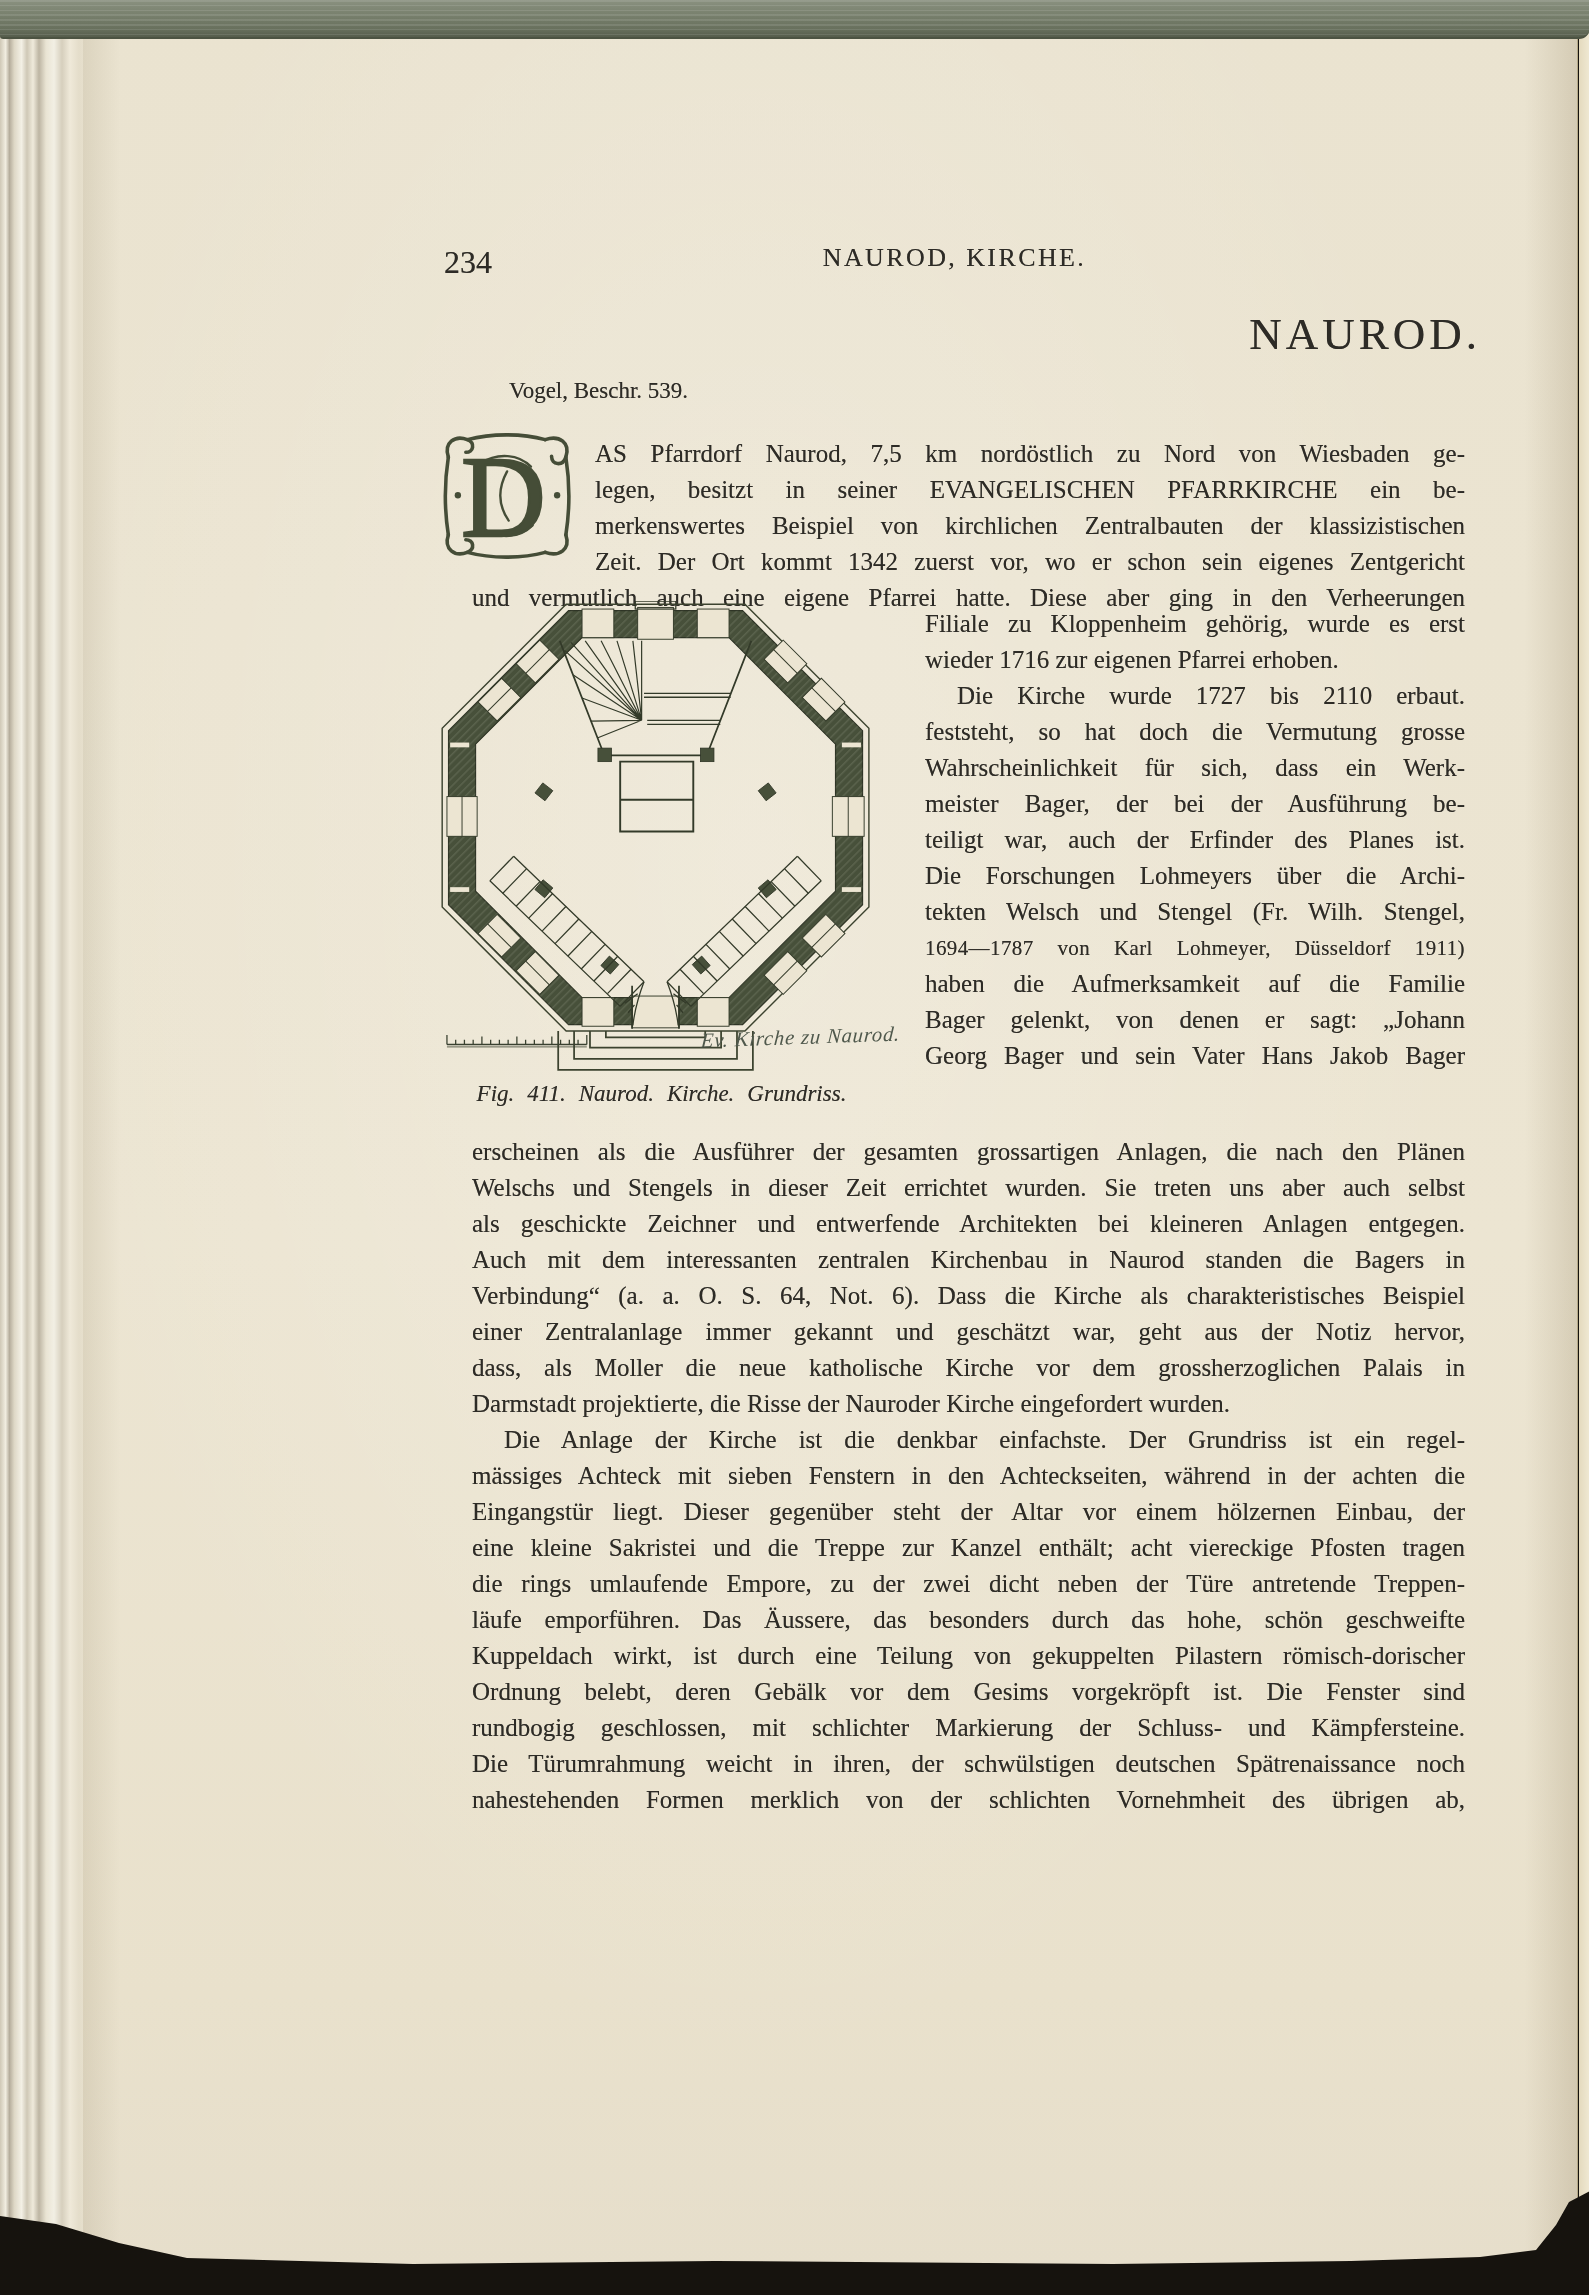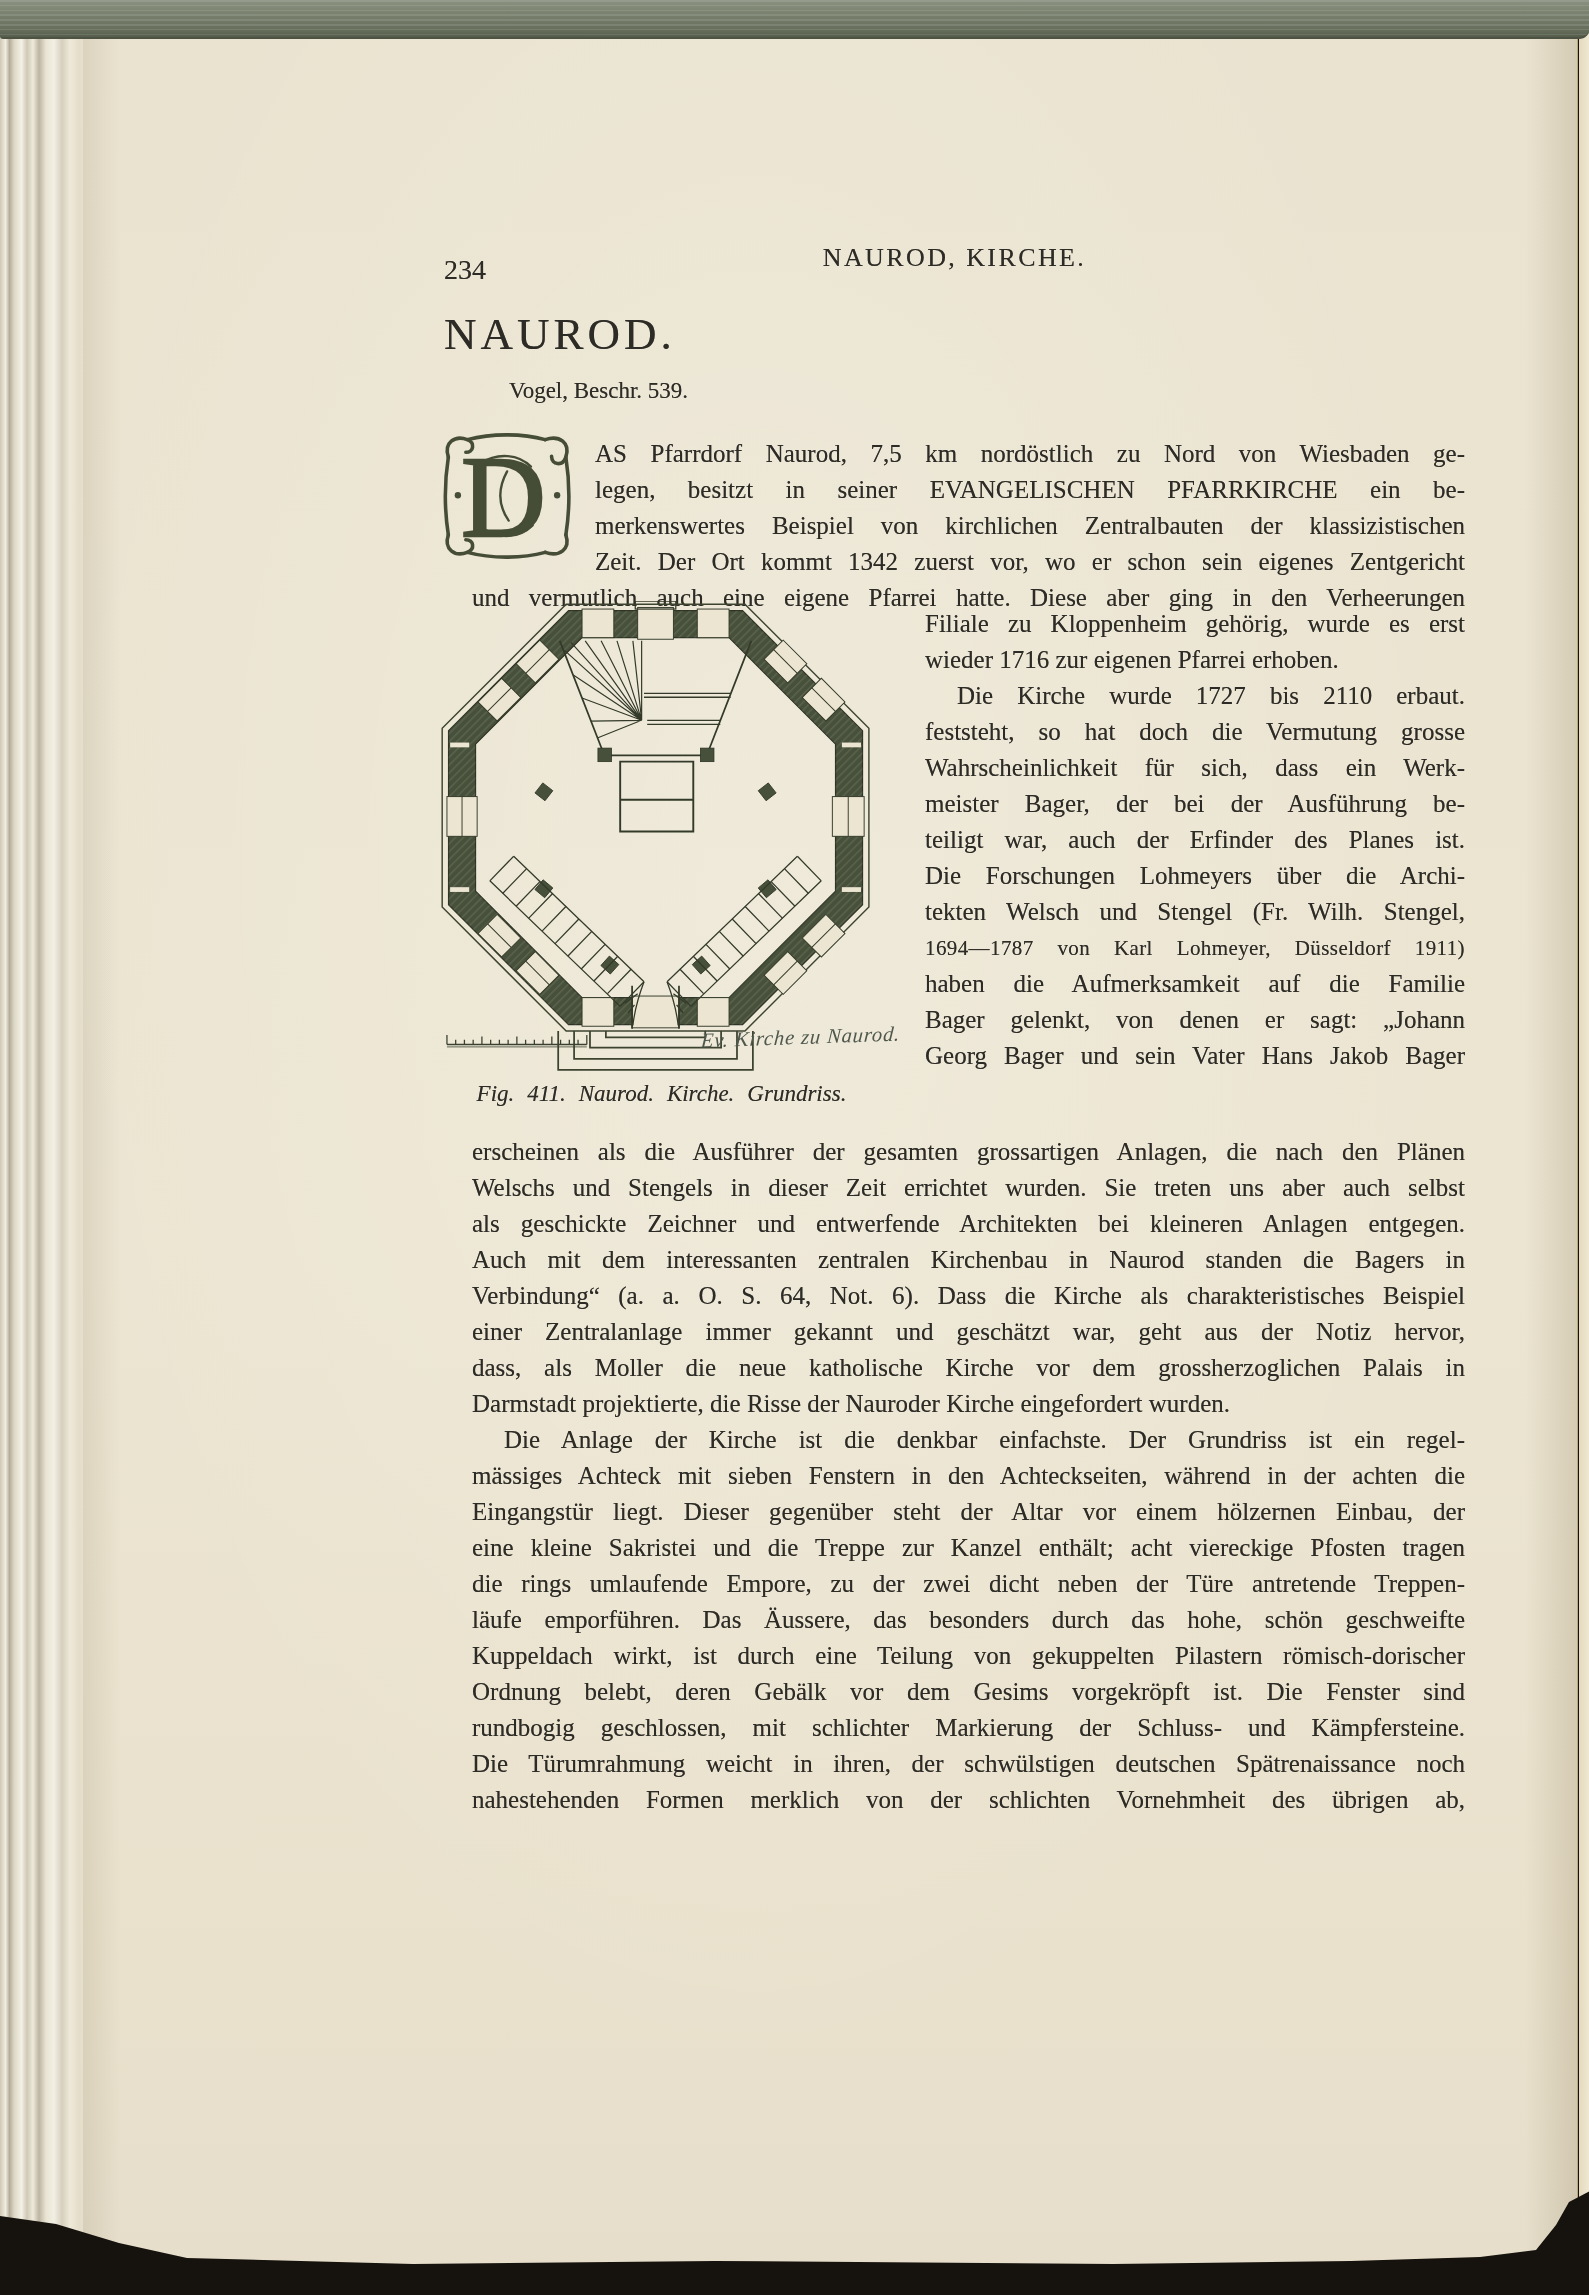--- a/index.html
+++ b/index.html
@@ -31,24 +31,24 @@
       1556px 2225px,1569px 2202px,1590px 2191px,1590px 2295px,0px 2295px);}
 
   
   .ink{color:#2d2b26;text-shadow:0 0 0.5px rgba(45,43,38,.55);}
   .block{position:absolute;font-size:25px;line-height:36px;}
   .line{height:36px;overflow:hidden;margin-left:28px;}
   .j{text-align:justify;text-align-last:justify;}
   .indent{text-indent:32px;}
   .smalltype{font-size:21px;letter-spacing:0.4px;}
 
-  .page-number{position:absolute;left:444px;top:254px;font-size:28px;}
+  .page-number{position:absolute;left:444px;top:244px;font-size:32px;}
   .running-head-wrap{position:absolute;left:444px;top:243px;width:1021px;text-align:center;}
   .running-head{font-size:26px;letter-spacing:2.4px;}
-  .main-title-wrap{position:absolute;left:444px;top:308px;width:1021px;text-align:left;}
+  .main-title-wrap{position:absolute;left:460px;top:308px;width:1021px;text-align:right;}
   .main-title{font-size:45px;letter-spacing:4px;}
   .reference{position:absolute;left:509px;top:378px;font-size:23px;}
 
   .dropcap-box{position:absolute;left:442px;top:433px;width:131px;height:126px;}
   .para1{left:444px;top:436px;width:1021px;}
   .para1 .cap-indent{margin-left:151px;}
 
   .column{left:897px;top:606px;width:568px;}
   .bodytext{left:444px;top:1134px;width:1021px;}
 

